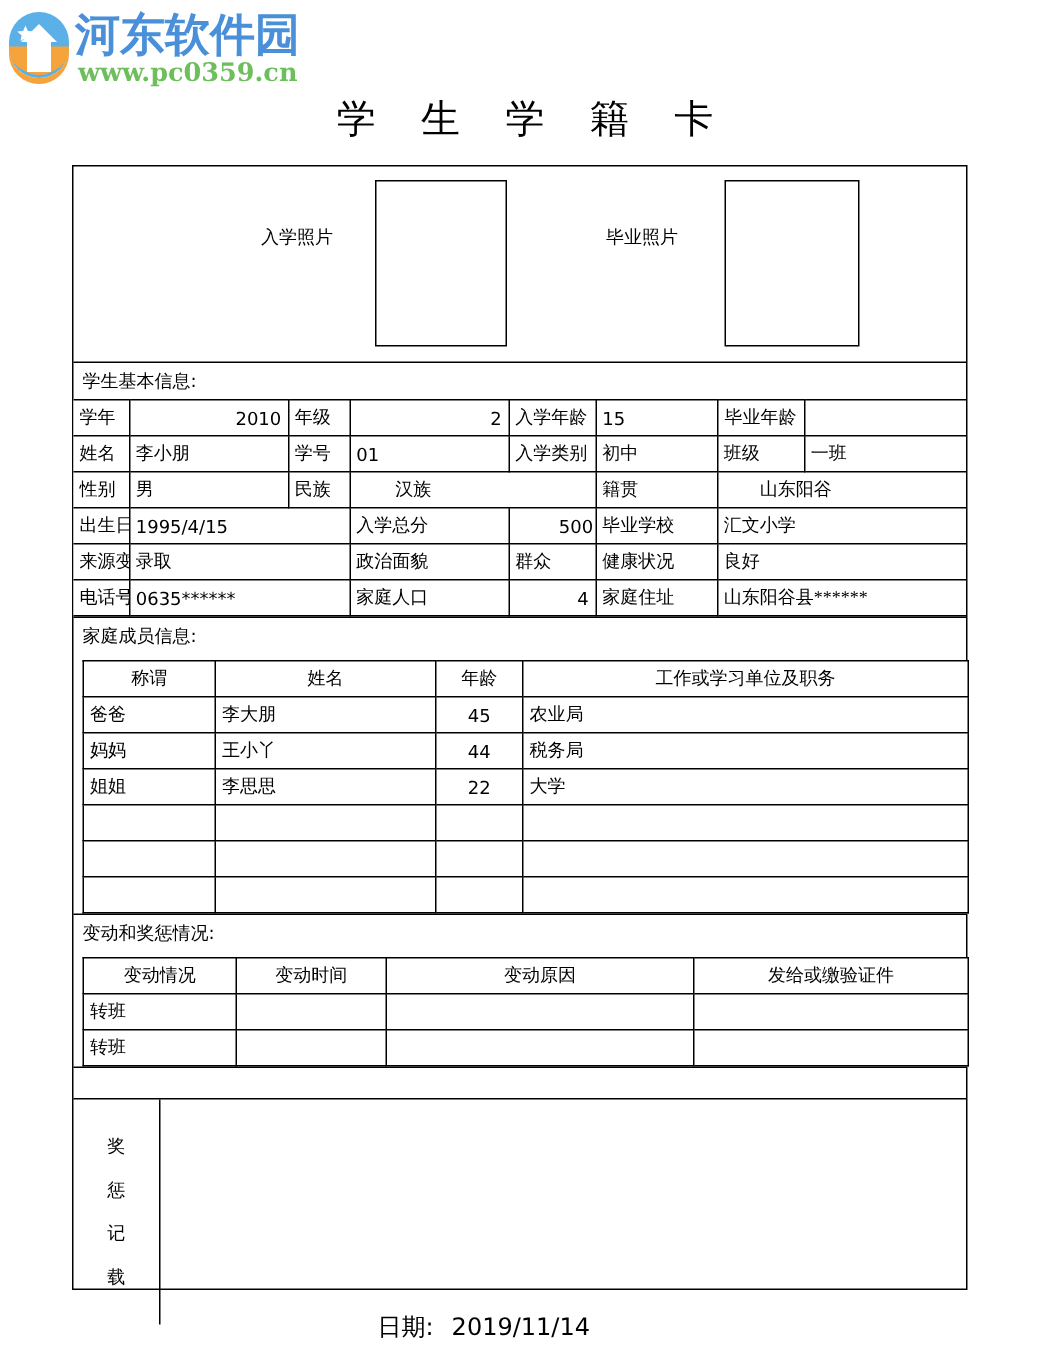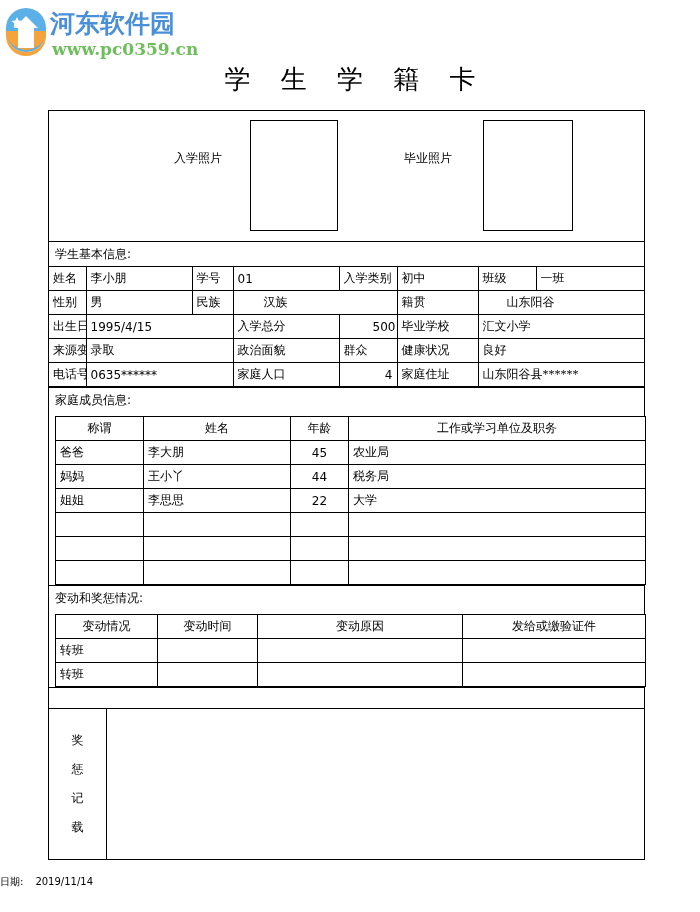--- a/index.html
+++ b/index.html
@@ -28,21 +28,21 @@
     position: absolute;
     left: 2px;
     top: 4px;
     width: 48px;
     height: 48px;
   }
   #brand-name {
     position: absolute;
     left: 50px;
     top: 6px;
-    font-size: 25px;
+    font-size: 30px;
     font-weight: bold;
     letter-spacing: 0px;
     color: #4a90d9;
     font-family: Liberation Sans, sans-serif;
     white-space: nowrap;
     line-height: 27px;
   }
   #brand-url {
     position: absolute;
     left: 52px;
@@ -168,22 +168,22 @@
     height: 20px;
     border-top: 1px solid #000;
   }
 
   
   #footer-date {
     position: absolute;
     left: 0;
     top: 875px;
     width: 645px;
-    text-align: left;
-    font-size: 10px;
+    text-align: center;
+    font-size: 16px;
     white-space: nowrap;
   }
   #footer-date .date-gap { display: inline-block; width: 12px; }
 </style>
 </head>
 <body>
 
 <div id="watermark">
   <div id="logo-mark">
     <svg width="48" height="48" viewBox="0 0 48 48" xmlns="http://www.w3.org/2000/svg">
@@ -222,20 +222,30 @@
         <col style="width:106px">
         <col style="width:41px">
         <col style="width:106px">
       <col style="width:58px">
         <col style="width:81px">
         <col style="width:58px">
         <col style="width:108px">
     </colgroup>
     <tbody id="basic-info-body">
         <tr>
+          <td class="lbl">学年</td>
+          <td class="num">2010</td>
+          <td class="lbl">年级</td>
+          <td class="num">2</td>
+          <td class="lbl">入学年龄</td>
+          <td class="lbl">15</td>
+          <td class="ctr">毕业年龄</td>
+          <td class="lbl"></td>
+        </tr>
+        <tr>
           <td class="lbl">姓名</td>
           <td class="lbl">李小朋</td>
           <td class="lbl">学号</td>
           <td class="lbl">01</td>
           <td class="lbl">入学类别</td>
           <td class="lbl">初中</td>
           <td class="lbl">班级</td>
           <td class="lbl">一班</td>
         </tr>
         <tr>

